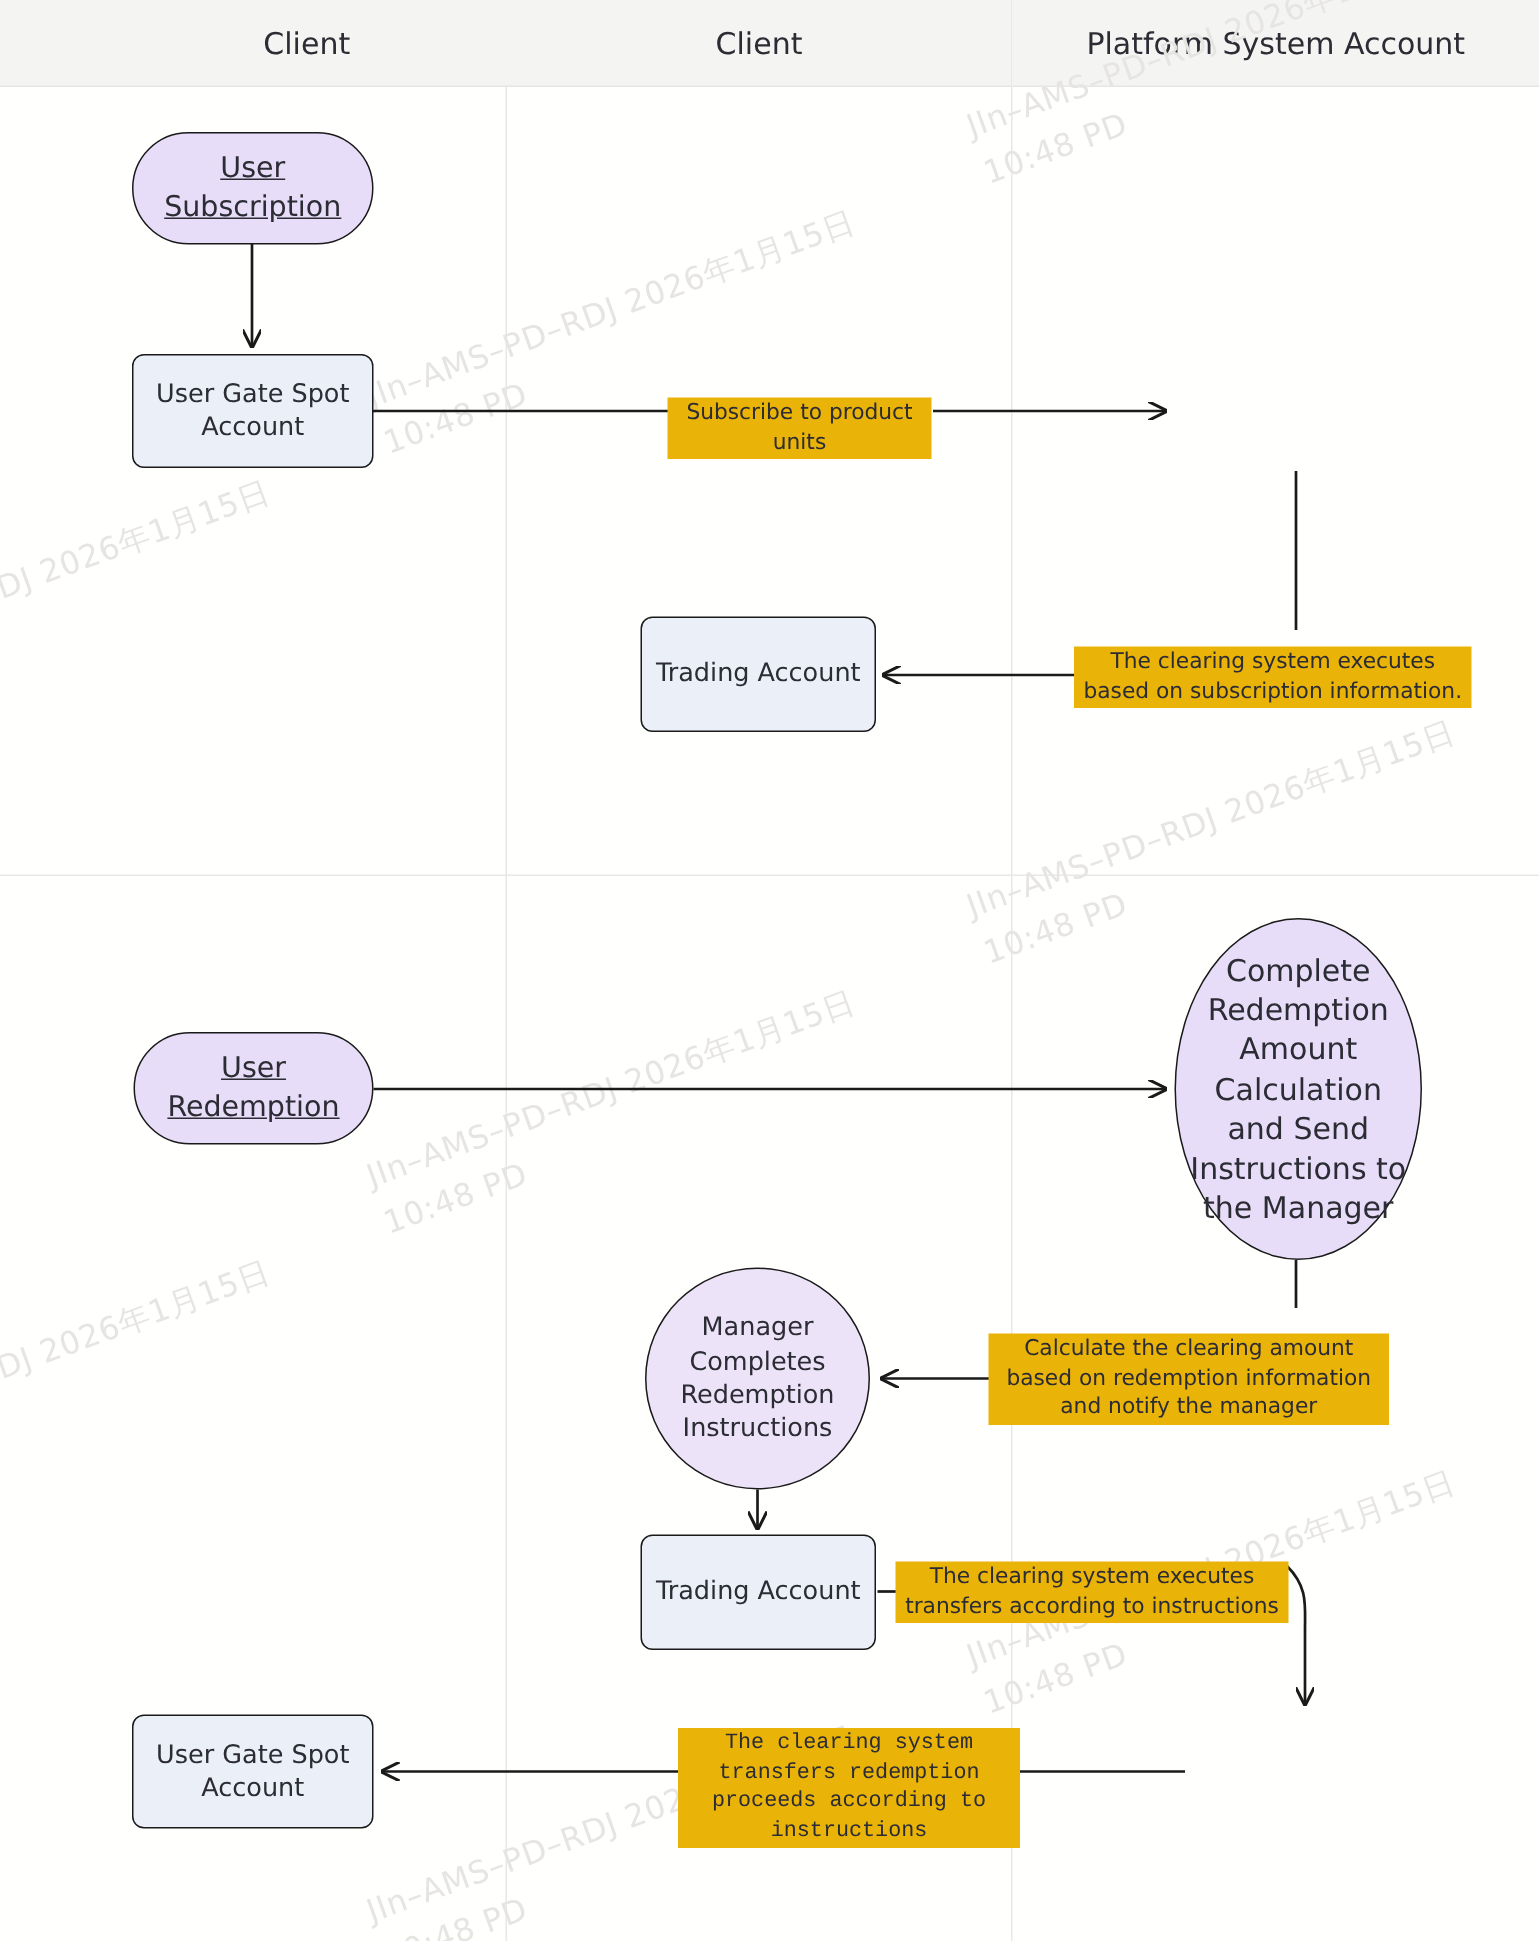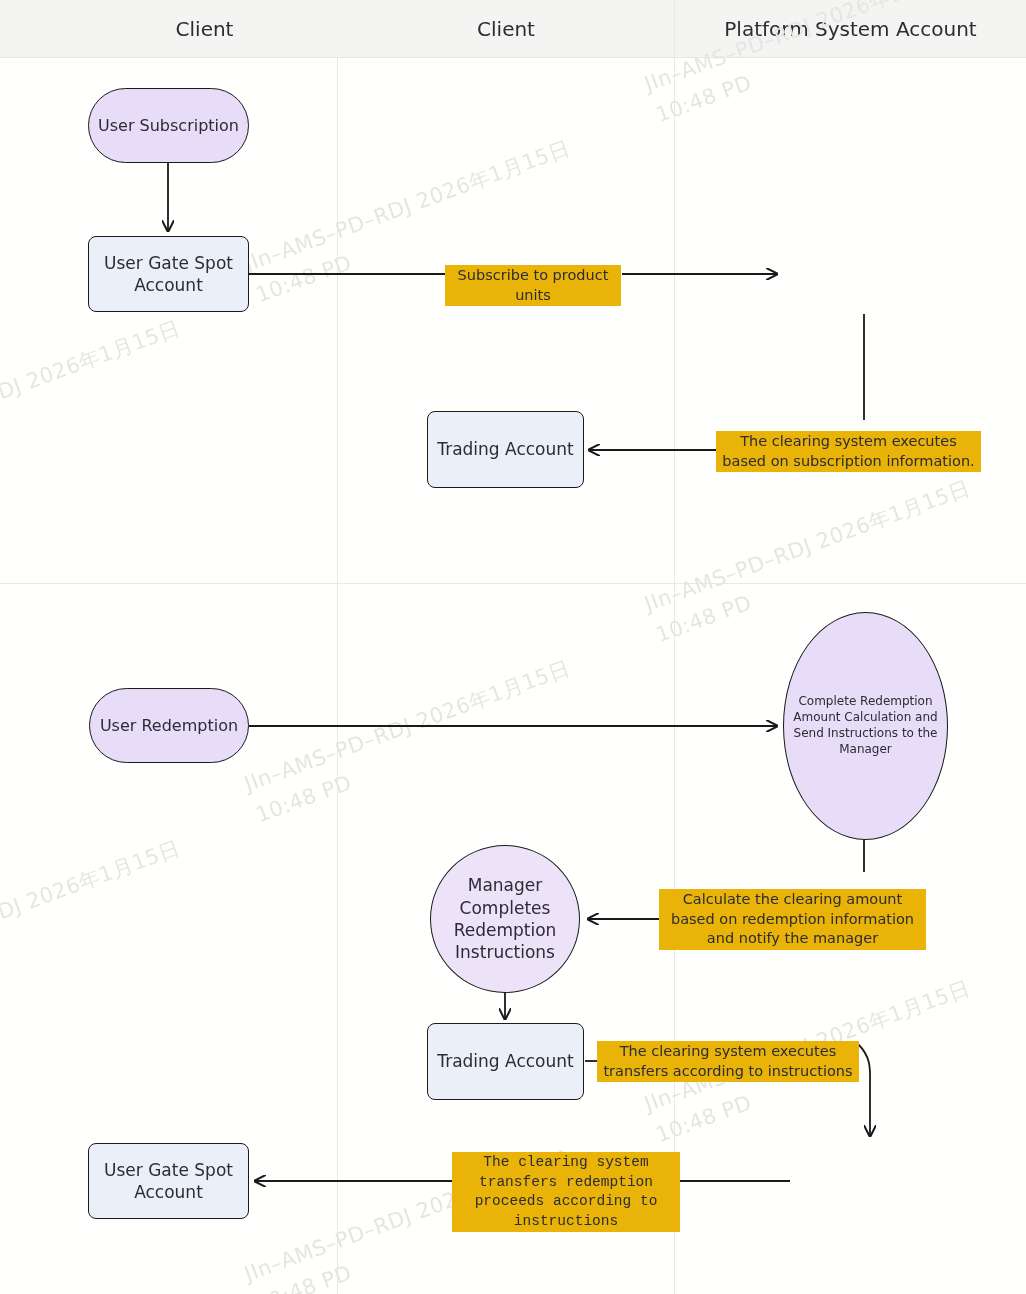--- a/index.html
+++ b/index.html
@@ -84,26 +84,27 @@
   }
   .node .lbl { display: block; padding: 0 6px; }
   .n-rect {
     background: #eaeff8;
     border-radius: 8px;
     font-size: 17px;
   }
   .n-stadium {
     background: #e7ddf8;
     border-radius: 999px;
-    font-size: 16px;
+    font-size: 19px;
+    text-decoration: underline;
   }
   .n-oval {
     background: #e7ddf8;
     border-radius: 50%;
-    font-size: 12px;
+    font-size: 20px;
   }
   .n-circle {
     background: #ece3f8;
     border-radius: 50%;
     font-size: 17px;
   }
 
   
   #edges {
     position: absolute;

